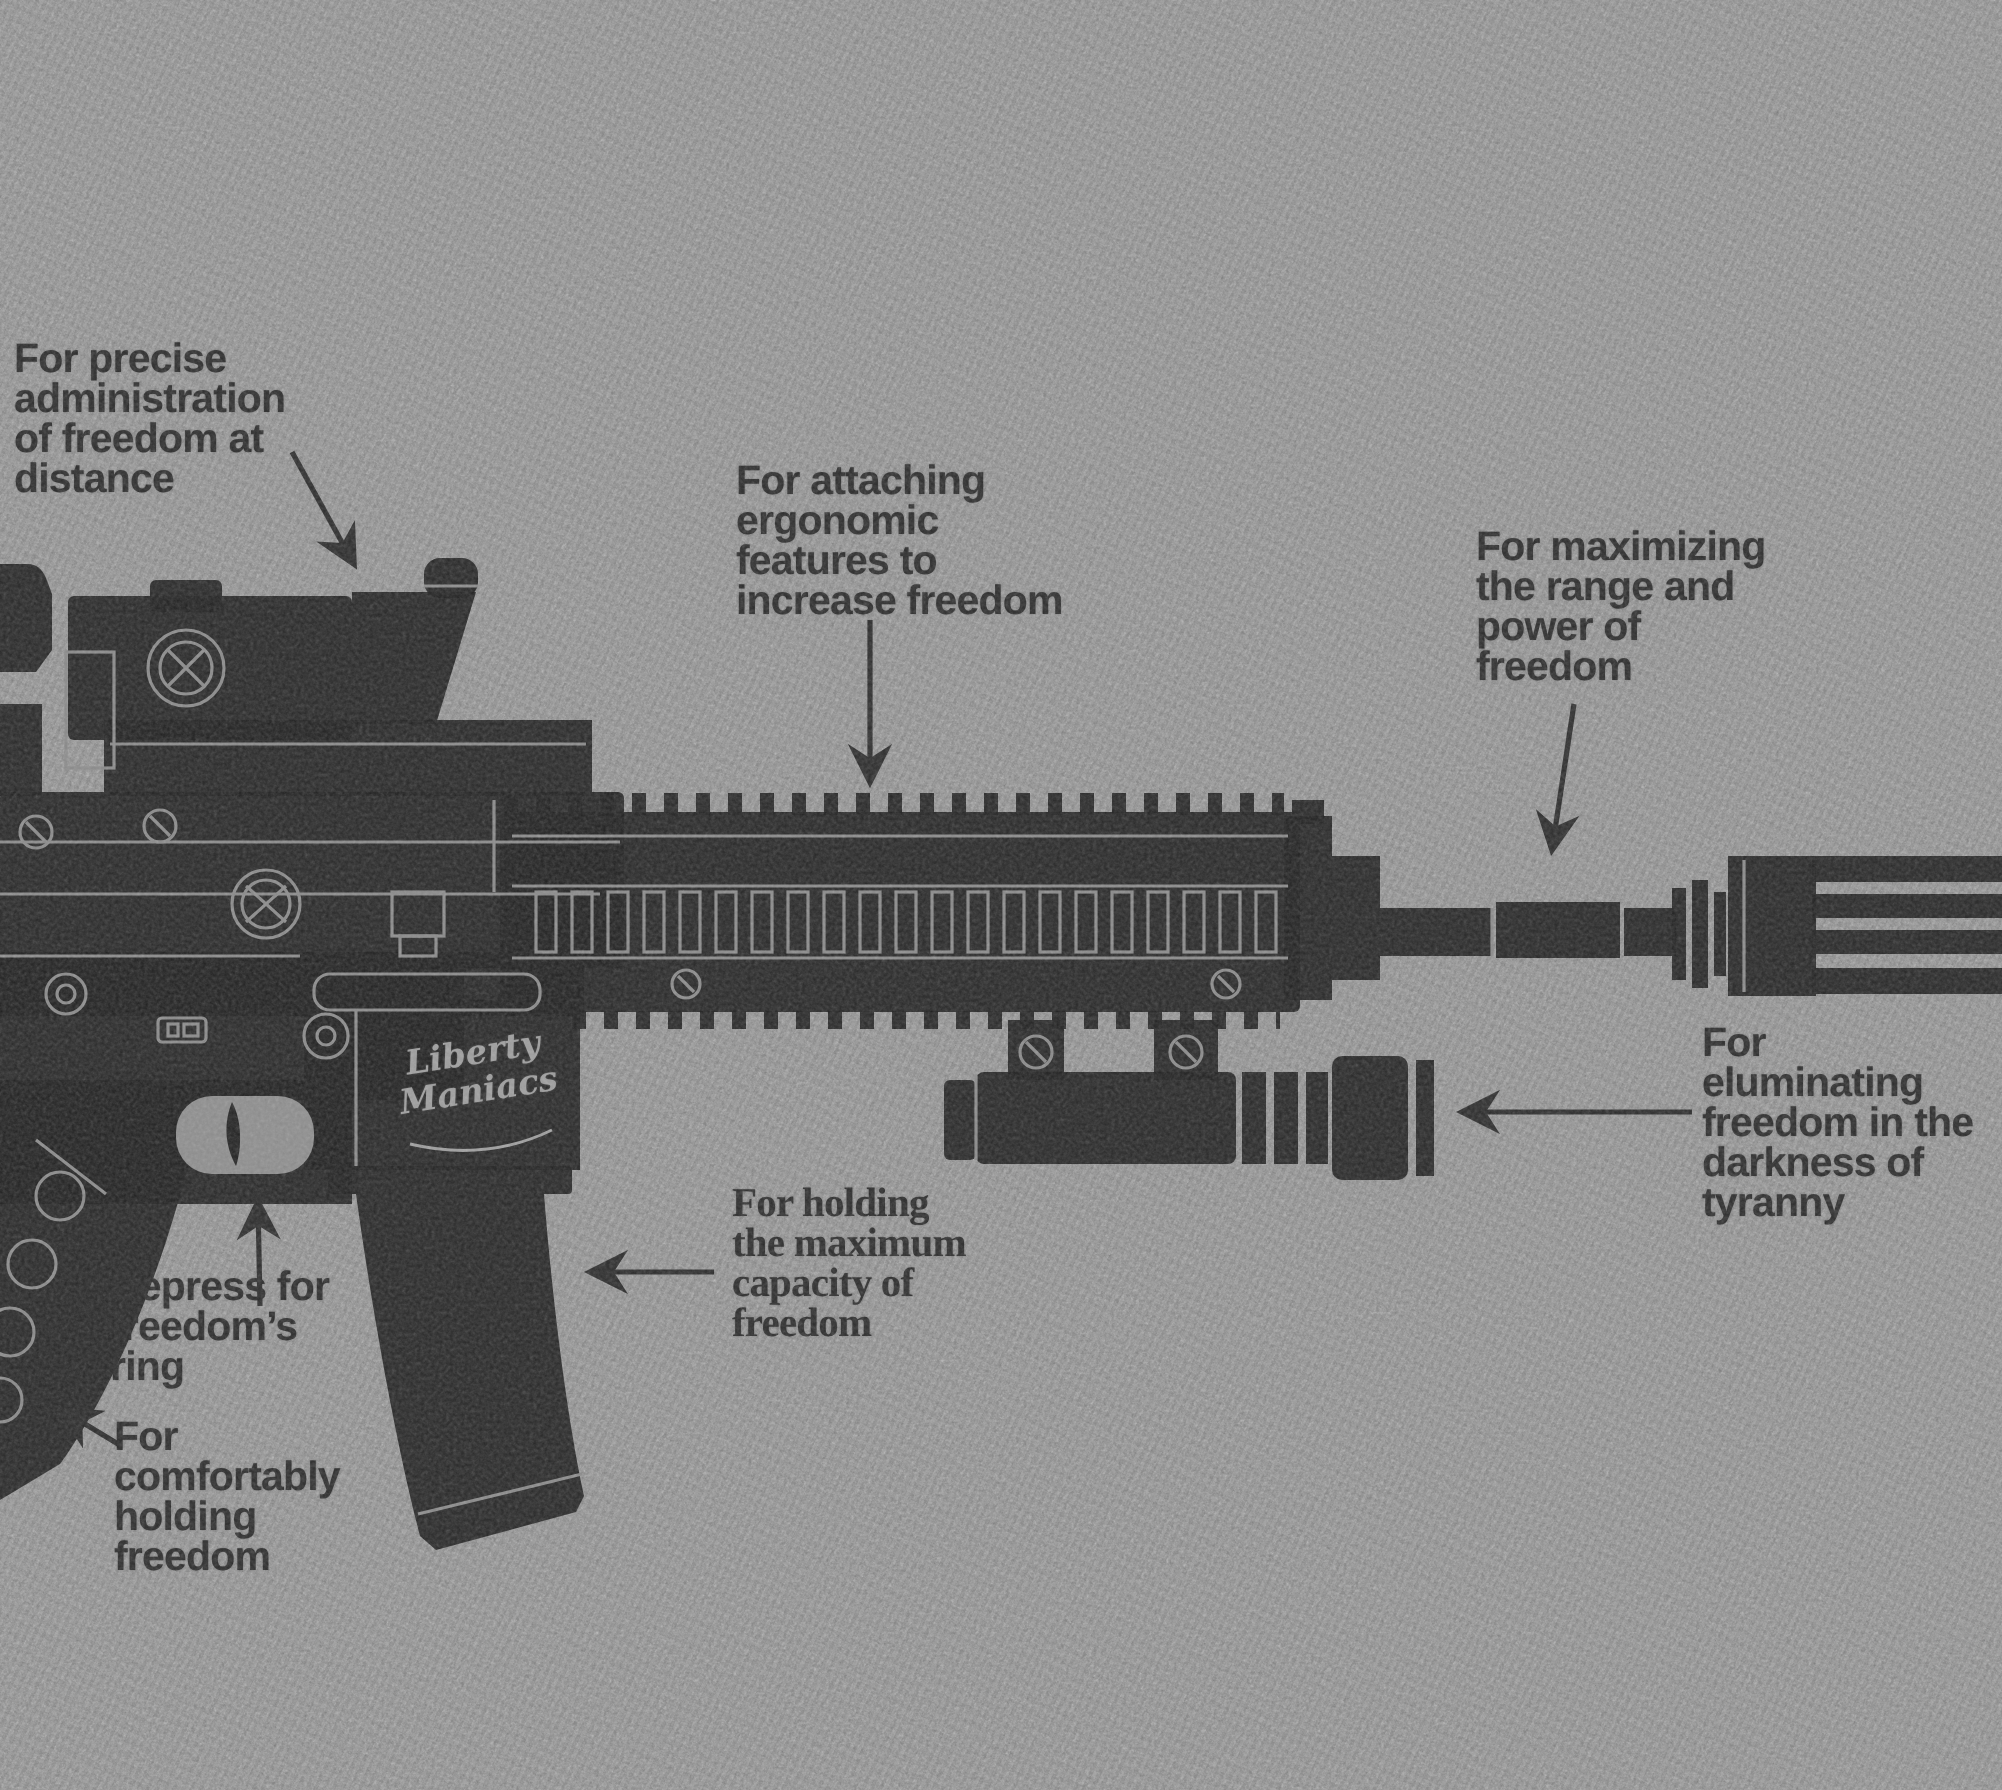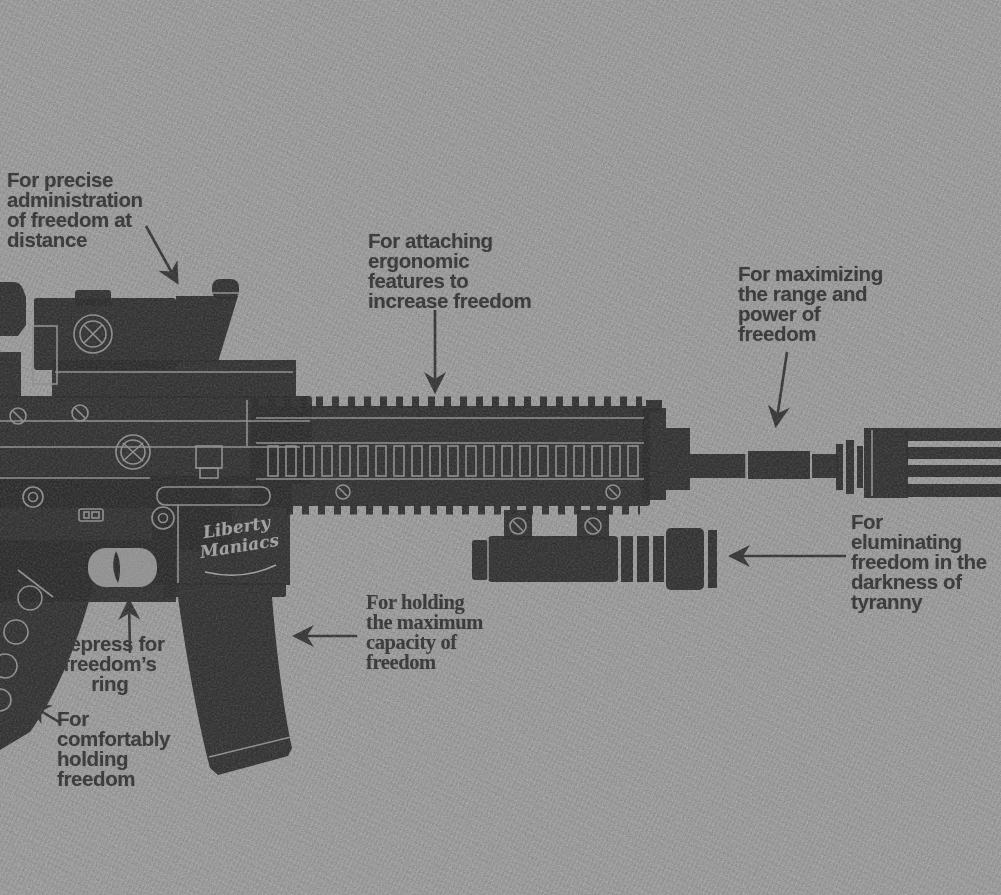--- a/index.html
+++ b/index.html
@@ -23,21 +23,21 @@
     font-weight:bold;
     font-size:20.5px;line-height:20px;
     letter-spacing:-0.4px;
     color:#2b2b2b;
     text-shadow:0 0 1px rgba(43,43,43,0.35);
   }
   .l-scope   {left:7px;  top:170px;}
   .l-rail    {left:368px; top:231px;}
   .l-barrel  {left:738px; top:264px;}
   .l-light   {left:851px; top:512px;}
-  .l-trigger {left:55px;  top:634px;text-align:center;}
+  .l-trigger {left:55px;  top:634px;}
   .l-grip    {left:57px;  top:709px;}
   .l-magazine{left:366px; top:592px;font-family:Liberation Serif, serif;}
   .brand{
     position:absolute;left:183px;top:518px;width:110px;z-index:12;
     transform:rotate(-9deg);
     text-align:center;
     font-family:"DejaVu Serif", serif;
     font-style:italic;font-weight:bold;
     font-size:17px;line-height:19px;
     color:#9e9e9e;

